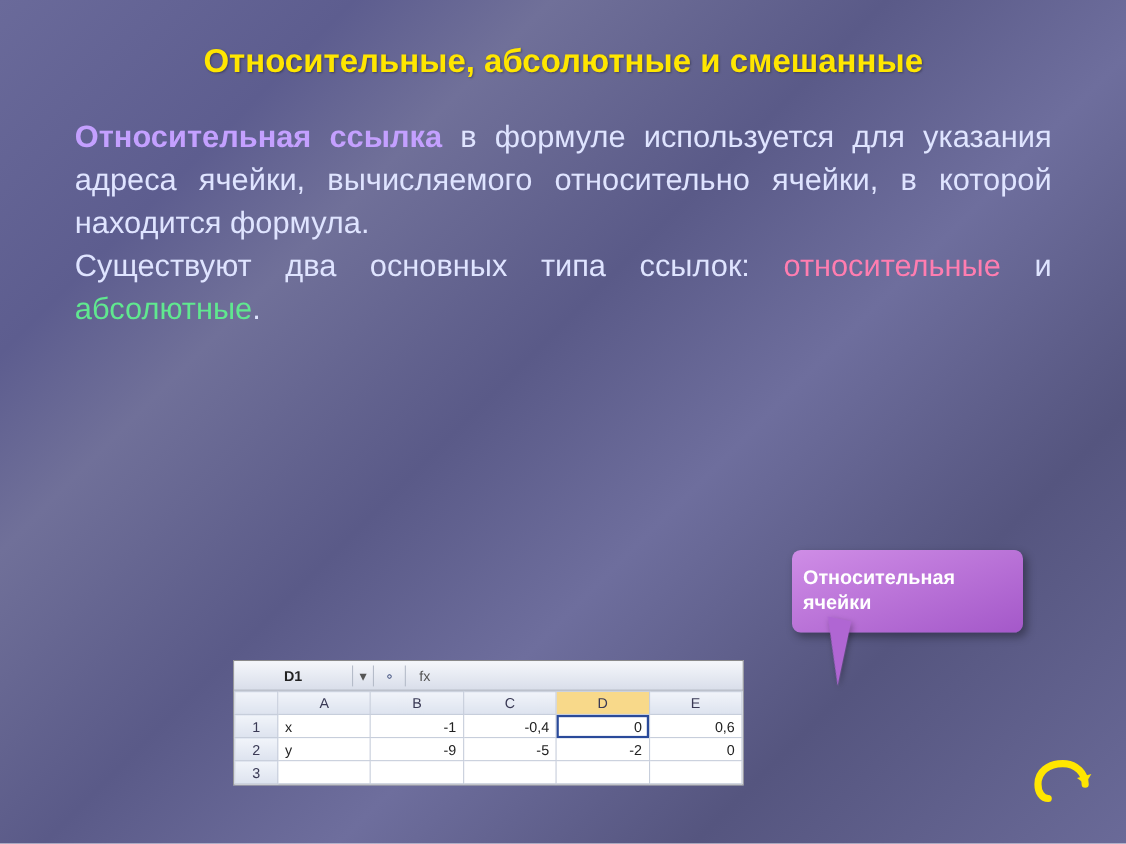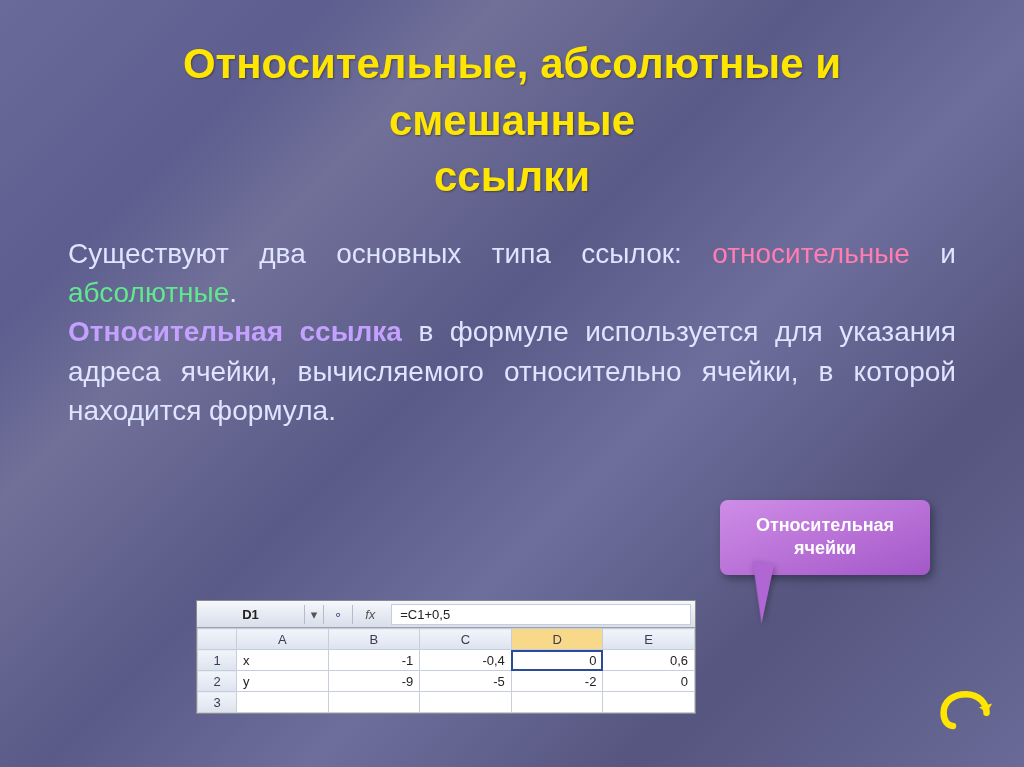--- a/index.html
+++ b/index.html
@@ -7,60 +7,60 @@
     width:1024px;height:767px;
     background:linear-gradient(135deg,#6a6a9a 0%,#5d5d8f 18%,#707099 28%,#5a5a88 45%,#6e6e9d 60%,#55557f 78%,#6a6a98 100%);
     box-sizing:border-box;
     padding:36px 68px 30px 68px;
     position:relative;
   }
   h1{
     margin:0 0 28px 0;
     text-align:center;
     color:#ffe600;
-    font-size:42px;
+    font-size:30px;
     font-weight:bold;
     line-height:1.35;
     text-shadow:1px 1px 2px rgba(0,0,0,.35);
   }
   .body{
     color:#dfe4ff;
     font-size:28px;
     line-height:1.4;
     text-align:justify;
   }
   .body .wrap{display:block}
   .rel{color:#ff7db0}
   .abs{color:#60e88f}
   .relhead{color:#c4a0ff;font-weight:bold}
   .excelwrap{
     position:absolute;
-    left:196px;top:600px;
-    width:500px;
+    left:212px;top:600px;
+    width:464px;
   }
   .excel{
     background:#e8ecf3;
     border:1px solid #8a8a8a;
     font-family:"Segoe UI",Tahoma,sans-serif;
     font-size:14px;
     color:#222;
   }
   .fbar{
     display:flex;align-items:center;height:26px;
     border-bottom:1px solid #9aa0ad;
     background:linear-gradient(#f5f7fb,#d9deea);
     font-size:13px;
   }
   .namebox{
     width:95px;text-align:center;padding:2px 6px;
     border-right:1px solid #b5bcc9;font-weight:bold;
   }
   .dd{width:14px;text-align:center;color:#555;border-right:1px solid #b5bcc9;padding:2px 2px}
   .fxbtn{padding:2px 10px;color:#3a4a7a;border-right:1px solid #b5bcc9}
-  .fxlabel{font-style:italic;padding:2px 12px;color:#555}
+  .fxlabel{padding:2px 12px;color:#555}
   .formula{padding:2px 8px;flex:1;background:#fff;margin:2px 4px;border:1px solid #c7cedb}
   table.sheet{border-collapse:collapse;width:100%;background:#fff}
   table.sheet th, table.sheet td{
     border:1px solid #c7cedb;height:20px;font-size:13px;
     padding:0 6px;text-align:right;min-width:70px;
   }
   table.sheet th{
     background:linear-gradient(#f1f4fa,#dde3ef);
     text-align:center;font-weight:normal;color:#3a3a55
   }
@@ -73,21 +73,21 @@
   table.sheet td.sel{outline:2px solid #2a4a9a;outline-offset:-2px;background:#fff}
   table.sheet th.selcol{background:#f8d98a}
   .callout{
     position:absolute;
     left:720px;top:500px;
     width:210px;
   }
   .callout .box{
     background:linear-gradient(160deg,#cf8de6,#a458c9);
     color:#fff;
-    text-align:center;
+    text-align:left;
     font-size:18px;
     font-weight:bold;
     padding:14px 10px 16px 10px;
     border-radius:8px;
     box-shadow:3px 4px 8px rgba(0,0,0,.35);
     line-height:1.25;
   }
   .callout .tail{
     position:absolute;left:26px;top:62px;
     width:0;height:0;
@@ -102,48 +102,46 @@
   }
   .navarrow svg{width:56px;height:56px}
 </style>
 </head>
 <body>
 
 <div class="slide">
 
   <h1>
     <span>Относительные, абсолютные и  смешанные</span><br>
-    <span>ссылки</span>
   </h1>
 
   <div class="body">
     <span class="wrap">
-      <span>Существуют два основных типа ссылок: </span><span class="rel">относительные</span><span> и </span><span class="abs">абсолютные</span><span>.</span>
+      <span class="relhead">Относительная ссылка</span><span> в формуле используется для указания адреса ячейки, вычисляемого относительно ячейки, в которой находится формула.</span>
     </span>
     <span class="wrap">
-      <span class="relhead">Относительная ссылка</span><span> в формуле используется для указания адреса ячейки, вычисляемого относительно ячейки, в которой находится формула.</span>
+      <span>Существуют два основных типа ссылок: </span><span class="rel">относительные</span><span> и </span><span class="abs">абсолютные</span><span>.</span>
     </span>
   </div>
 
   <div class="callout">
     <div class="tail"></div>
     <div class="box">
       <span>Относительная</span><br>
       <span>ячейки</span>
     </div>
   </div>
 
   <div class="excelwrap">
     <div class="excel">
       <div class="fbar">
         <div class="namebox">D1</div>
         <div class="dd">▾</div>
         <div class="fxbtn">∘</div>
         <div class="fxlabel">fx</div>
-        <div class="formula">=C1+0,5</div>
       </div>
       <table class="sheet">
         <thead>
           <tr>
             <th class="rowh"></th>
           <th>A</th>
               <th>B</th>
               <th>C</th>
               <th class="selcol">D</th>
               <th>E</th>

